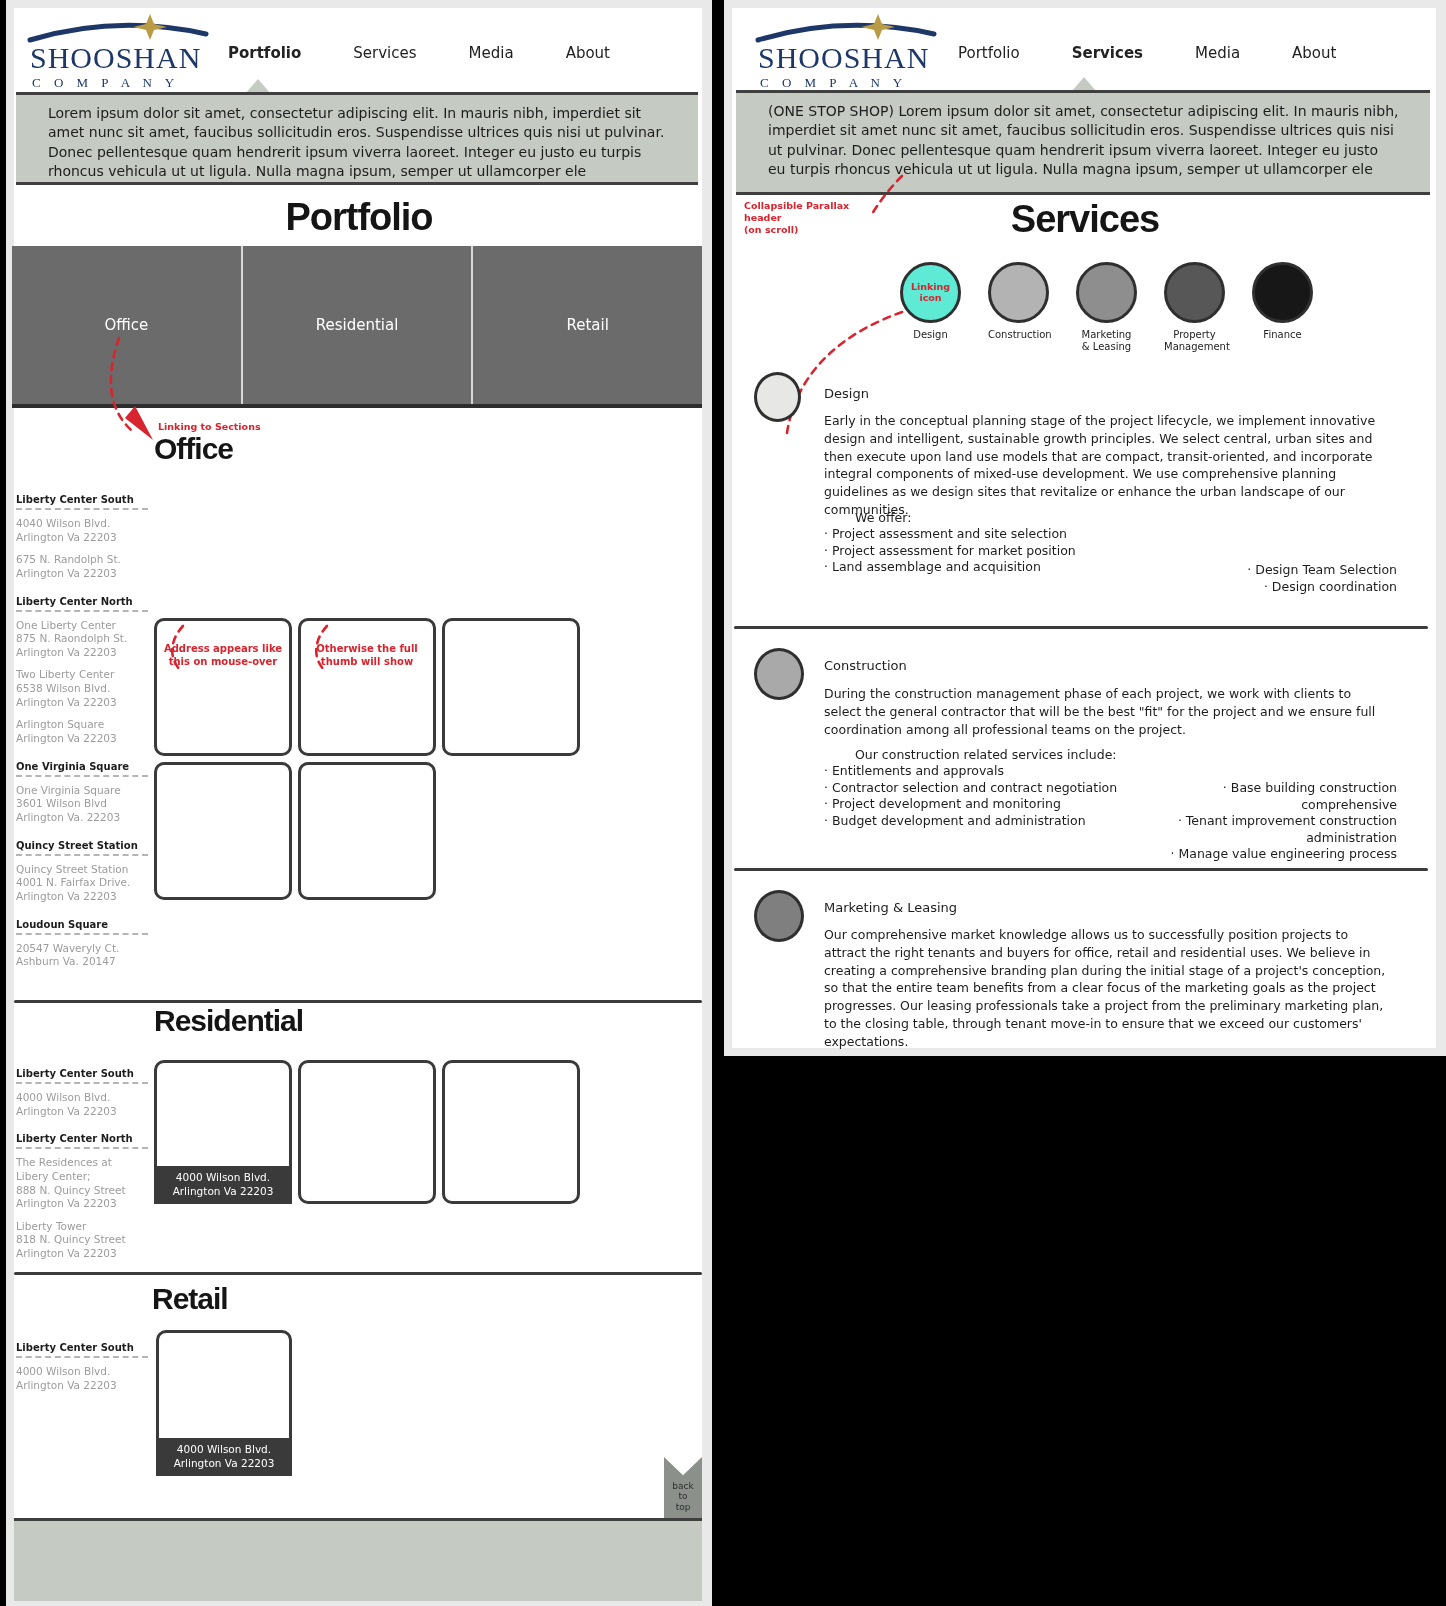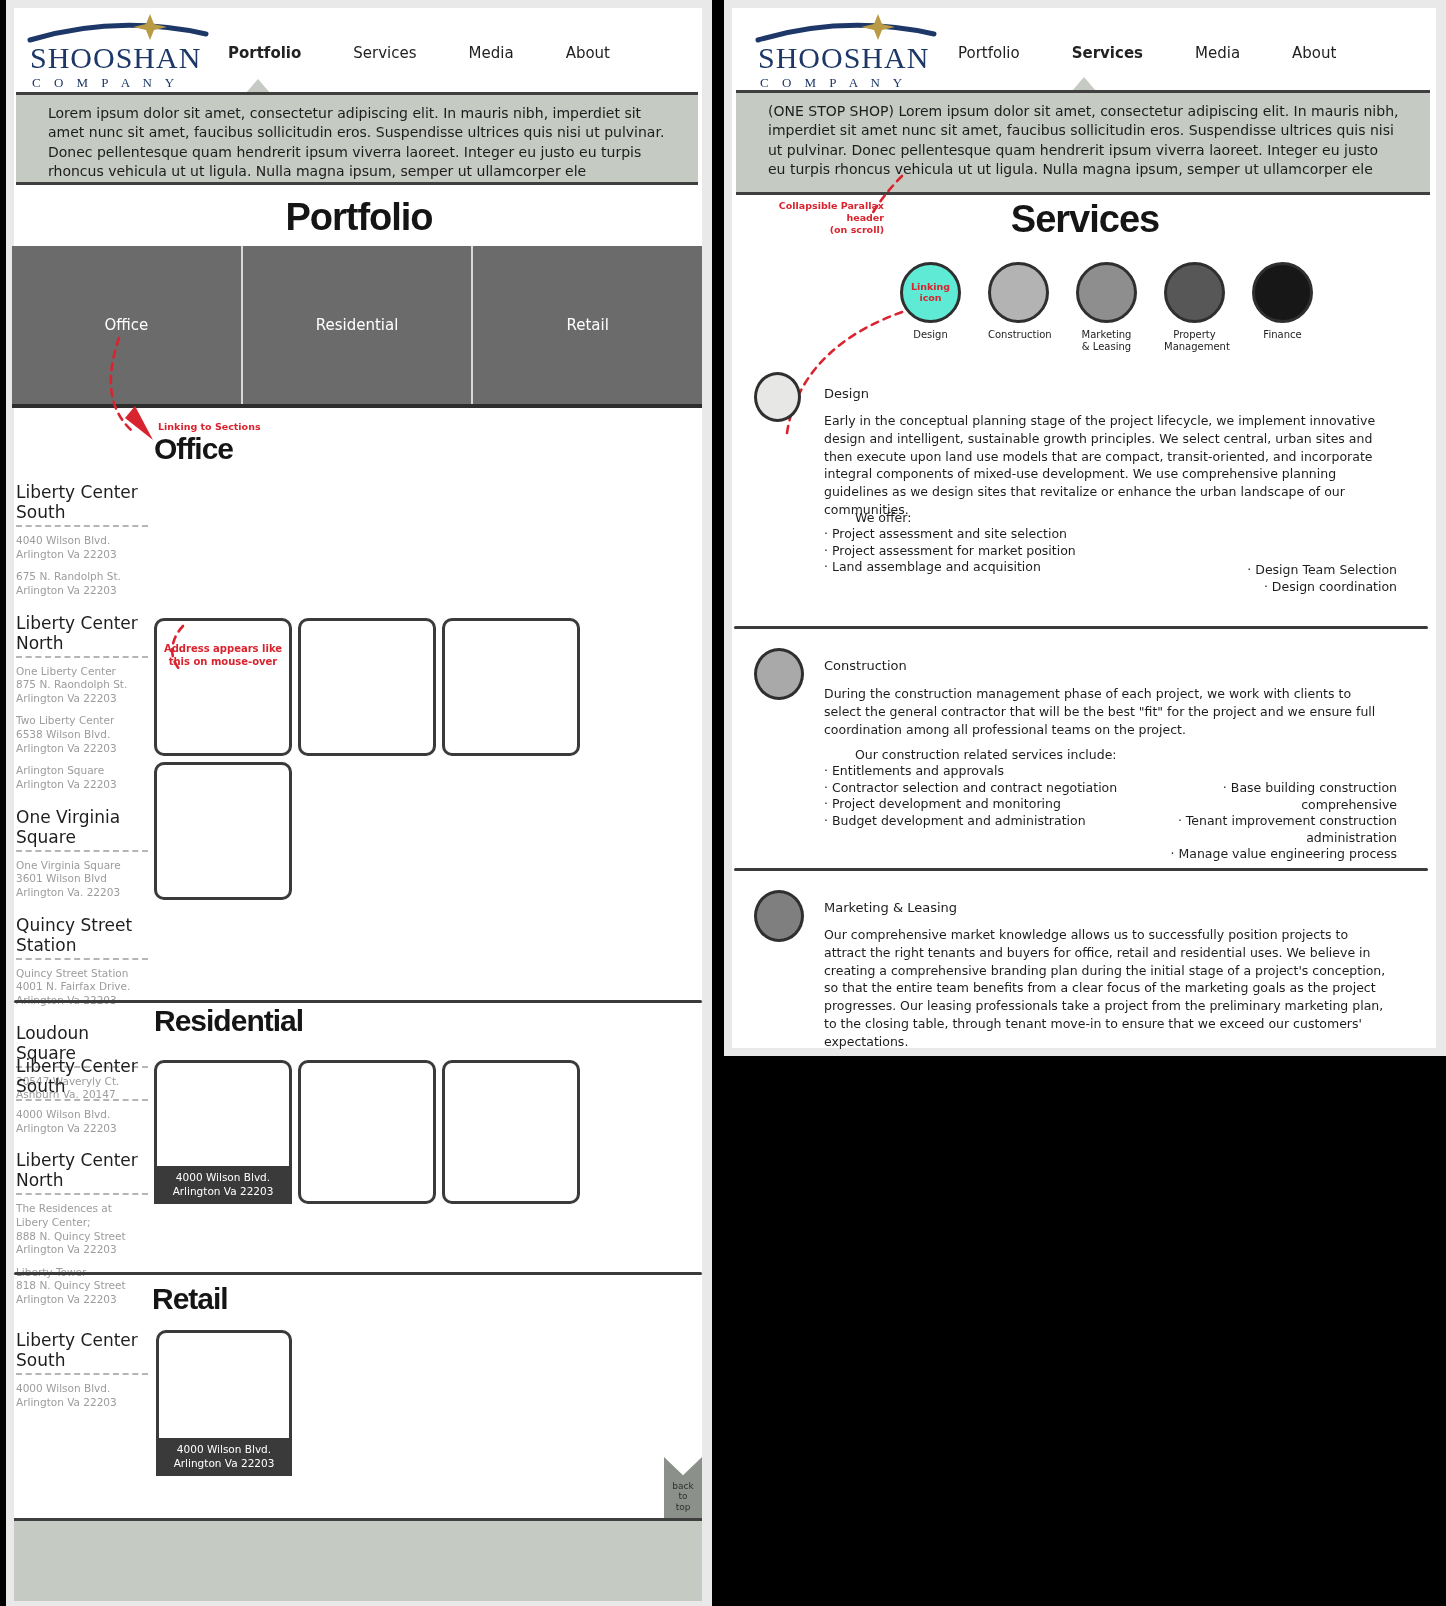--- a/index.html
+++ b/index.html
@@ -42,22 +42,22 @@
   .annot{position:absolute;color:#d8242e;font-size:9.5px;font-weight:bold;line-height:1.25;
          white-space:pre-line;}
   svg.sketch{position:absolute;overflow:visible;}
   .dashed{fill:none;stroke:#d8242e;stroke-width:2.6;stroke-dasharray:7 6;stroke-linecap:round;}
   
   .sec-h{position:absolute;font-size:30px;font-weight:900;letter-spacing:-1px;color:#151515;
          margin:0;font-family:"Liberation Sans",sans-serif;}
   
   .sidebar{position:absolute;left:10px;width:132px;}
   .sb-group{margin-bottom:15px;}
-  .sb-name{font-size:17px;font-weight:normal;color:#1d1d1d;border-bottom:2px dashed #b5b5b5;
-           padding-bottom:3px;margin:0 0 7px 0;}
+  .sb-name{font-size:10px;font-weight:bold;color:#1d1d1d;border-bottom:2px dashed #b5b5b5;
+           padding-bottom:3px;margin:12px 0 7px 0;}
   .sb-entry{font-size:10.5px;color:#9c9c9c;line-height:1.3;margin:0 0 9px 0;white-space:pre-line;cursor:pointer;}
   
   .grid{position:absolute;display:grid;gap:6px;}
   .thumb{position:relative;background:#ffffff;border:3px solid #3a3a3a;border-radius:10px;box-sizing:border-box;cursor:pointer;}
   .thumb .annot{left:0;right:0;top:22px;text-align:center;font-size:10px;}
   .caption{position:absolute;left:-3px;right:-3px;bottom:-3px;height:38px;background:#3a3a3a;color:#fff;
            font-size:10.5px;line-height:1.3;display:flex;align-items:center;justify-content:center;
            text-align:center;white-space:pre-line;}
   .divider{position:absolute;left:8px;right:10px;height:3px;background:#3b3b3b;border-radius:2px;}
   
@@ -167,20 +167,27 @@
     </div>
 
     <div class="grid" style="left:148px;top:618px;grid-template-columns:repeat(3,138px);grid-auto-rows:138px;">
       <div class="thumb">
         <svg class="sketch" style="left:6px;top:2px;width:26px;height:52px;">
             <path class="dashed" d="M20 3 C 6 18, 6 36, 18 48"></path>
           </svg>
         <div class="annot">Address appears like
 this on mouse-over</div>
       </div>
+      <div class="thumb">
+        <svg class="sketch" style="left:6px;top:2px;width:26px;height:52px;">
+            <path class="dashed" d="M20 3 C 6 18, 6 36, 18 48"></path>
+          </svg>
+        <div class="annot">Otherwise the full
+thumb will show</div>
+      </div>
       <div class="thumb"></div>
       <div class="thumb"></div>
       <div class="thumb"></div>
     </div>
 
     <div class="divider" style="top:1000px;"></div>
 
     <h2 class="sec-h" style="left:148px;top:1004px;">Residential</h2>
 
     <div class="sidebar" style="top:1056px;">
@@ -253,21 +260,21 @@
       <span>Media</span>
       <span>About</span>
     </nav>
     <div class="pointer"></div>
 
     <div class="banner">(ONE STOP SHOP) Lorem ipsum dolor sit amet, consectetur adipiscing elit. In mauris nibh, imperdiet sit amet nunc sit amet, faucibus sollicitudin eros. Suspendisse ultrices quis nisi ut pulvinar. Donec pellentesque quam hendrerit ipsum viverra laoreet. Integer eu justo eu turpis rhoncus vehicula ut ut ligula. Nulla magna ipsum, semper ut ullamcorper ele</div>
 
     <svg class="sketch" style="left:144px;top:172px;width:40px;height:46px;">
       <path class="dashed" d="M34 4 C 20 18, 10 32, 4 42"></path>
     </svg>
-    <div class="annot" style="left:20px;top:200px;width:140px;text-align:right;">Collapsible Parallax header
+    <div class="annot" style="left:20px;top:200px;width:140px;text-align:left;">Collapsible Parallax header
 (on scroll)</div>
 
     <h1 class="page-title">Services</h1>
 
     <div class="svc-row">
       <div class="svc-icon">
         <div class="svc-circle" style="background: #5eead4;">
           <span class="linking-icon-label">Linking
 icon</span>
         </div>

